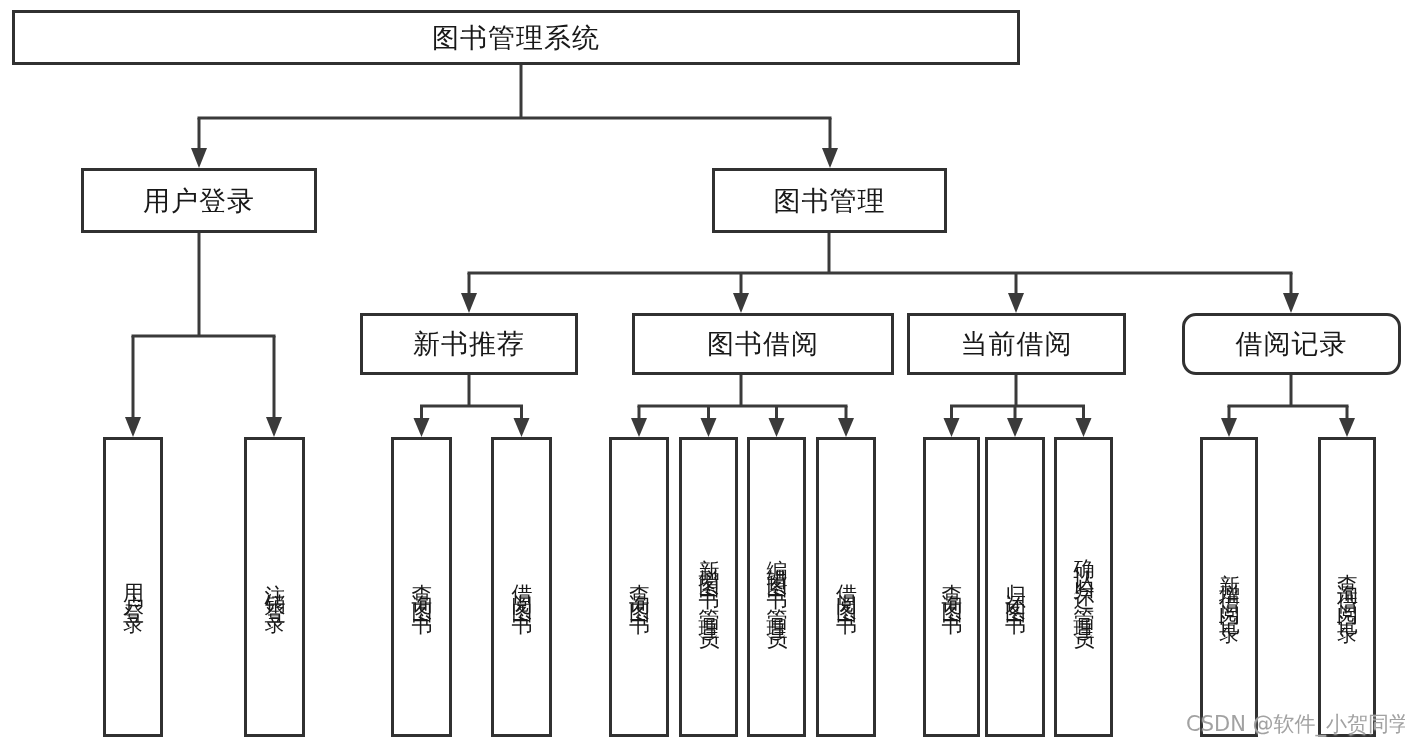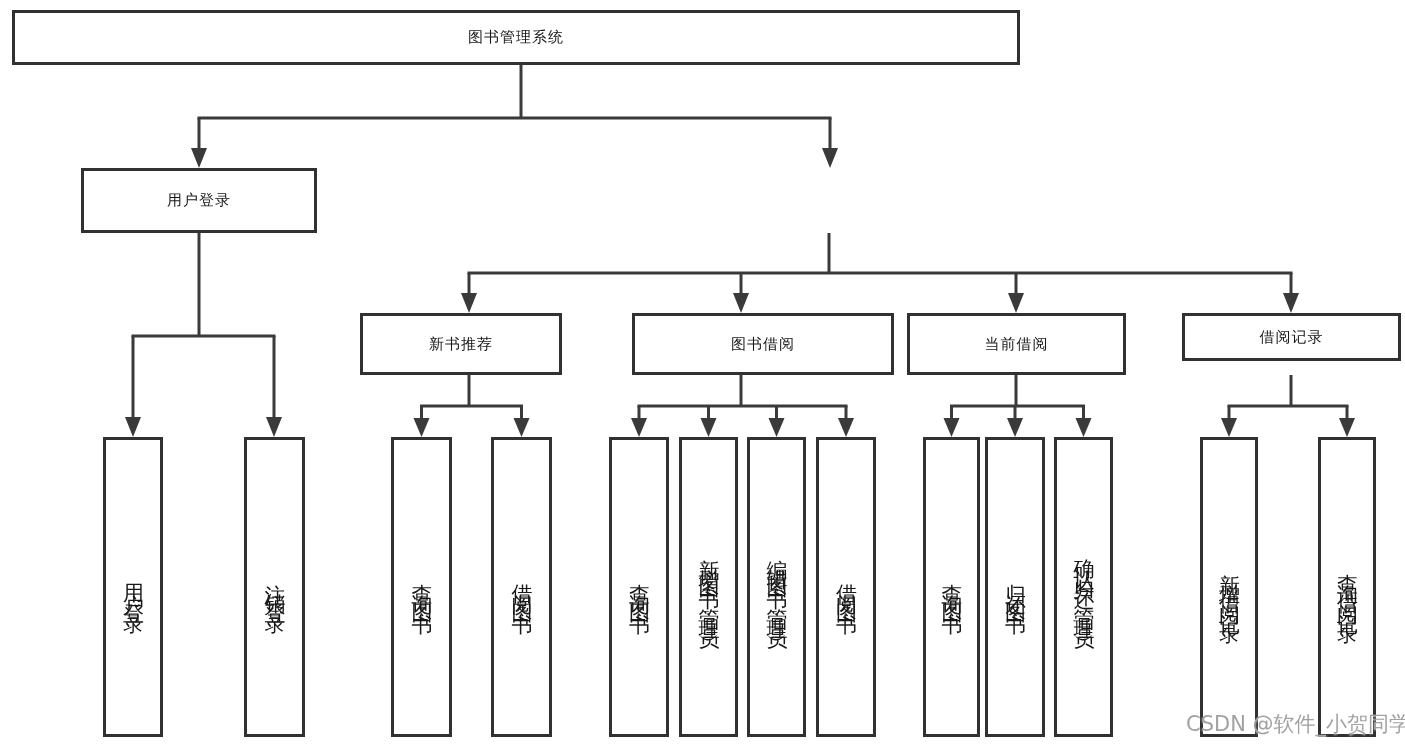--- a/index.html
+++ b/index.html
@@ -7,21 +7,21 @@
     position:relative; width:1405px; height:747px; background:#ffffff;
     font-family:"DejaVu Sans", sans-serif; overflow:hidden;
   }
   svg.wires { position:absolute; left:0; top:0; width:1405px; height:747px; z-index:1; }
   .box {
     position:absolute; box-sizing:border-box; background:#ffffff;
     border:3px solid #313131; color:#181818;
     display:flex; align-items:center; justify-content:center;
     z-index:2; text-align:center;
   }
-  .hlabel { font-size:15px; letter-spacing:1px; white-space:nowrap; }
+  .hlabel { font-size:27px; letter-spacing:1px; white-space:nowrap; }
   .root-box { font-size:22px; }
   .leaf {
     writing-mode:vertical-rl; text-orientation:mixed;
     font-size:21px; letter-spacing:10px; line-height:1;
   }
   .watermark {
     position:absolute; left:1186px; top:710px; z-index:5;
     font-size:21px; color:#a2a2a2; white-space:nowrap;
     text-shadow:0 1px 2px rgba(255,255,255,0.85);
   }
@@ -105,31 +105,34 @@
     </g>
   </svg>
 
   <div class="box root-box" style="left:12px; top:10px; width:1008px; height:55px;">
     <span class="hlabel">图书管理系统</span>
   </div>
 
   <div class="box" style="left:81px; top:168px; width:236px; height:65px;">
     <span class="hlabel">用户登录</span>
   </div>
+  <div class="box" style="left:712px; top:168px; width:235px; height:65px;">
+    <span class="hlabel">图书管理</span>
+  </div>
 
-  <div class="box" style="left:360px; top:313px; width:202px; height:62px;">
+  <div class="box" style="left:360px; top:313px; width:218px; height:62px;">
     <span class="hlabel">新书推荐</span>
   </div>
   <div class="box" style="left:632px; top:313px; width:262px; height:62px;">
     <span class="hlabel">图书借阅</span>
   </div>
   <div class="box" style="left:907px; top:313px; width:219px; height:62px;justify-content:center;">
     <span class="hlabel">当前借阅</span>
   </div>
-  <div class="box" style="left:1182px; top:313px; width:219px; height:48px;">
+  <div class="box" style="left:1182px; top:313px; width:219px; height:62px;border-radius:14px;">
     <span class="hlabel">借阅记录</span>
   </div>
 
   <div class="box leaf" style="left:103px; top:437px; width:60px; height:300px;">
     <span>用户登录</span>
   </div>
   <div class="box leaf" style="left:244px; top:437px; width:61px; height:300px;">
     <span>注销登录</span>
   </div>
   <div class="box leaf" style="left:391px; top:437px; width:61px; height:300px;">

